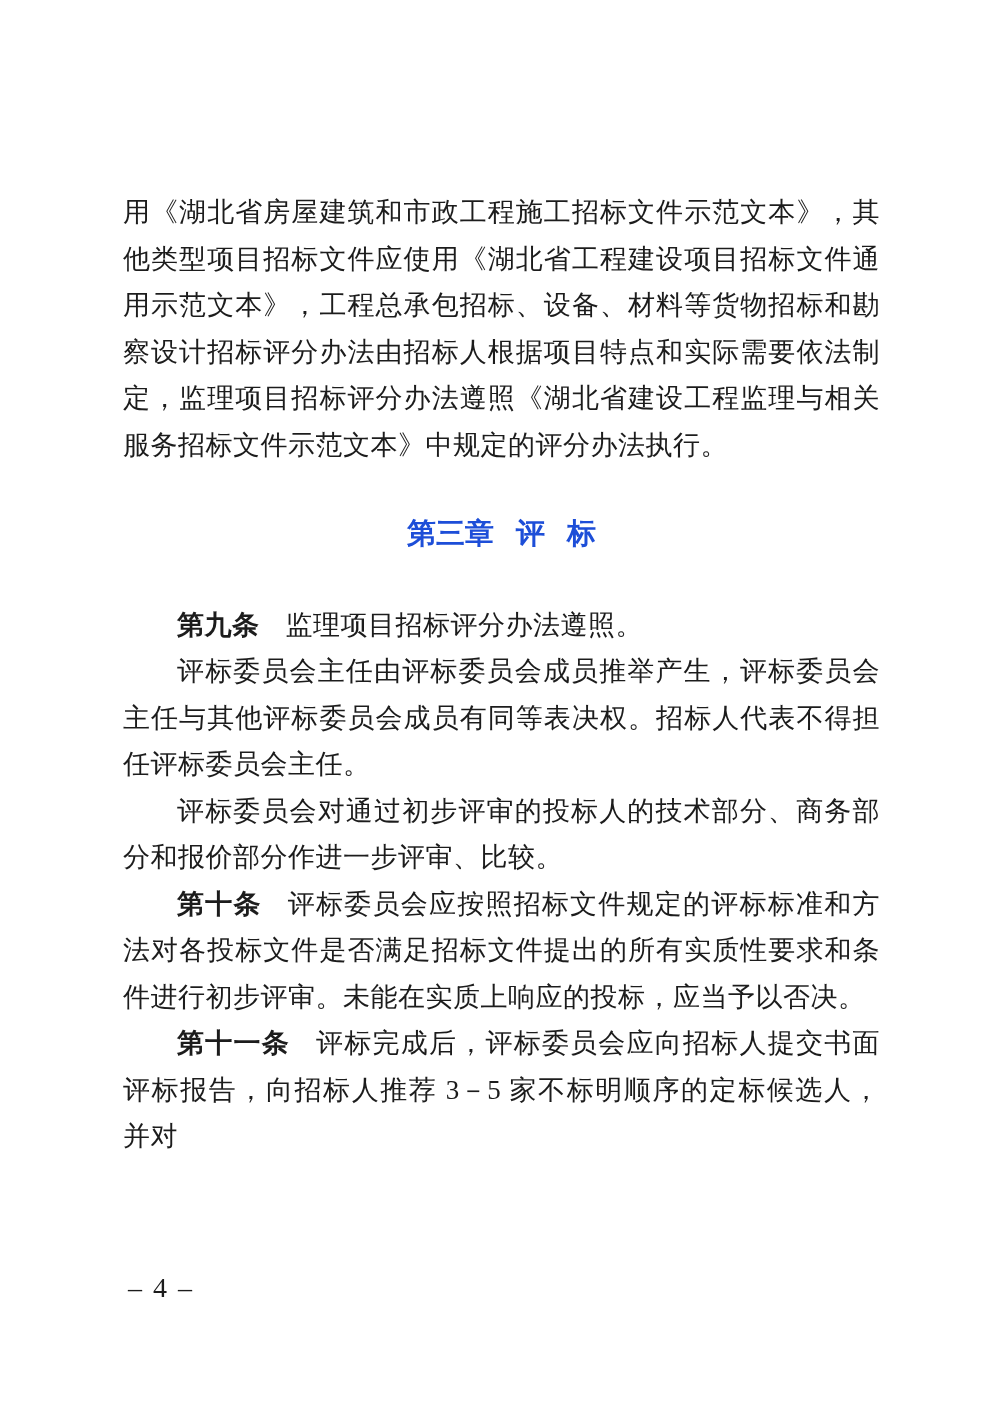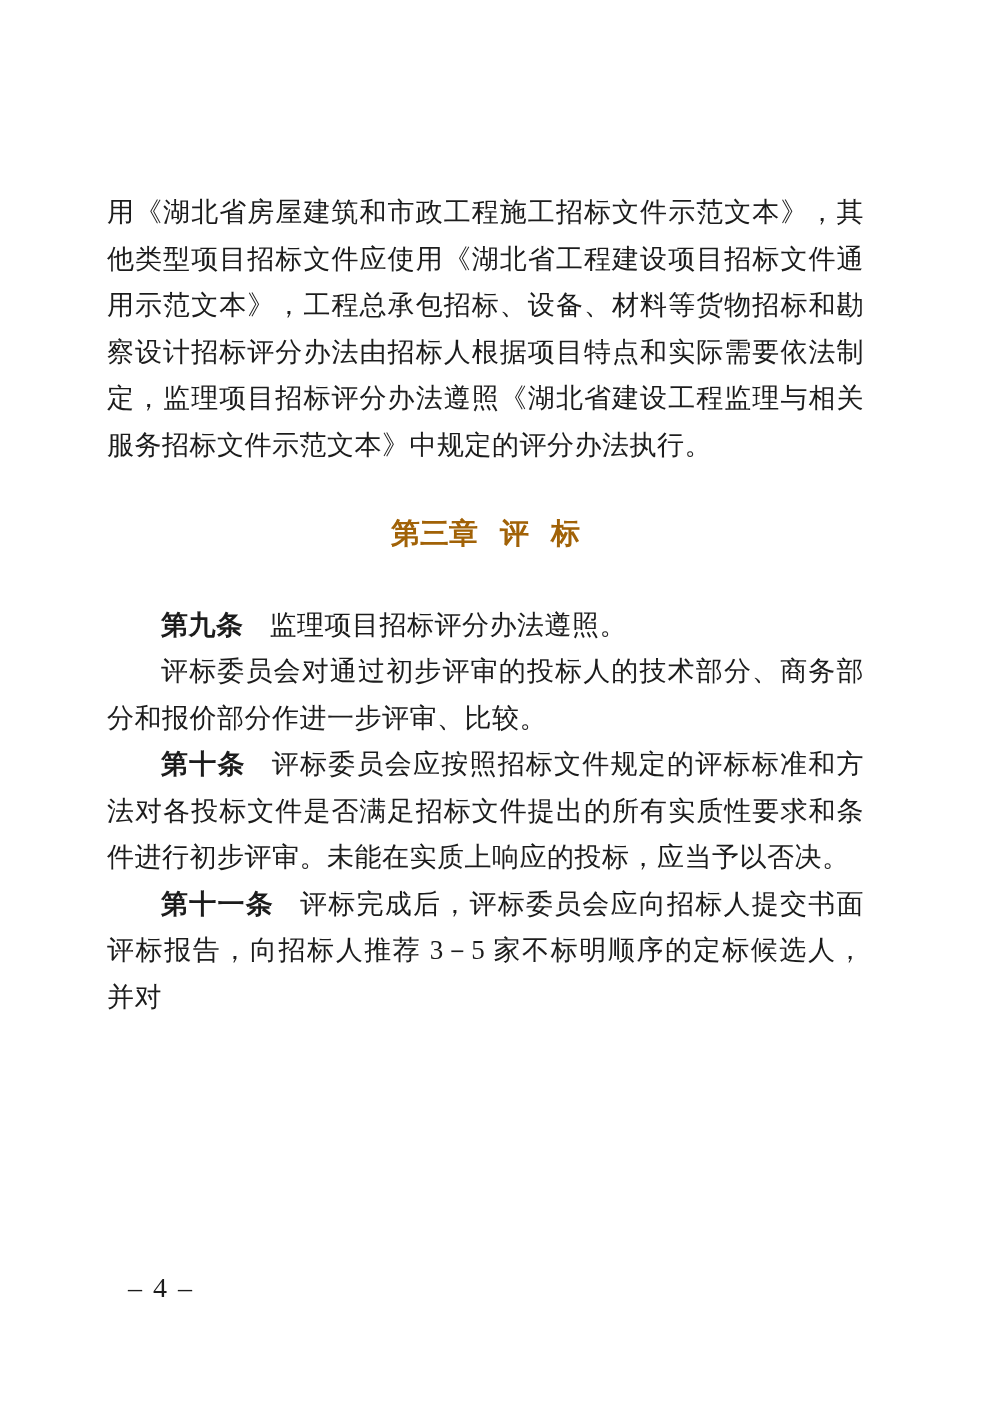--- a/index.html
+++ b/index.html
@@ -7,21 +7,21 @@
     position: relative;
     width: 1000px;
     height: 1414px;
     background: #ffffff;
     font-family: "Liberation Serif", "DejaVu Serif", serif;
     color: #1c1c1c;
     overflow: hidden;
   }
   .content {
     position: absolute;
-    left: 107px;
+    left: 123px;
     top: 189px;
     width: 757px;
   }
   p.para {
     margin: 0;
     font-size: 27px;
     line-height: 46.5px;
     text-align: justify;
     text-justify: inter-ideograph;
     letter-spacing: 0.5px;
@@ -34,21 +34,21 @@
   }
   .term:empty { margin-right: 0; }
   h2.chapter {
     margin: 42px 0 45px 0;
     font-size: 29px;
     line-height: 46.5px;
     font-weight: bold;
     font-family: "Liberation Sans", "DejaVu Sans", sans-serif;
     text-align: center;
     word-spacing: 14px;
-    color: #a16207;
+    color: #1d4ed8;
   }
   .page-number {
     position: absolute;
     left: 128px;
     top: 1268px;
     font-size: 28px;
     line-height: 40px;
     color: #1c1c1c;
     letter-spacing: 2px;
   }
@@ -59,20 +59,21 @@
 <div class="page">
   <div class="content">
 
     <p class="para"><span class="term"></span><span>用《湖北省房屋建筑和市政工程施工招标文件示范文本》，其他类型项目招标文件应使用《湖北省工程建设项目招标文件通用示范文本》，工程总承包招标、设备、材料等货物招标和勘察设计招标评分办法由招标人根据项目特点和实际需要依法制定，监理项目招标评分办法遵照《湖北省建设工程监理与相关服务招标文件示范文本》中规定的评分办法执行。</span></p>
 
     <h2 class="chapter">第三章 评 标</h2>
 
     <p class="para indent"><span class="term">第九条</span><span>监理项目招标评分办法遵照。</span></p>
 
 
+    <p class="para indent"><span class="term"></span><span>评标委员会主任由评标委员会成员推举产生，评标委员会主任与其他评标委员会成员有同等表决权。招标人代表不得担任评标委员会主任。</span></p>
 
     <p class="para indent"><span class="term"></span><span>评标委员会对通过初步评审的投标人的技术部分、商务部分和报价部分作进一步评审、比较。</span></p>
 
     <p class="para indent"><span class="term">第十条</span><span>评标委员会应按照招标文件规定的评标标准和方法对各投标文件是否满足招标文件提出的所有实质性要求和条件进行初步评审。未能在实质上响应的投标，应当予以否决。</span></p>
 
     <p class="para indent"><span class="term">第十一条</span><span>评标完成后，评标委员会应向招标人提交书面评标报告，向招标人推荐 3－5 家不标明顺序的定标候选人，并对</span></p>
 
   </div>
 
   <div class="page-number">– 4 –</div>

